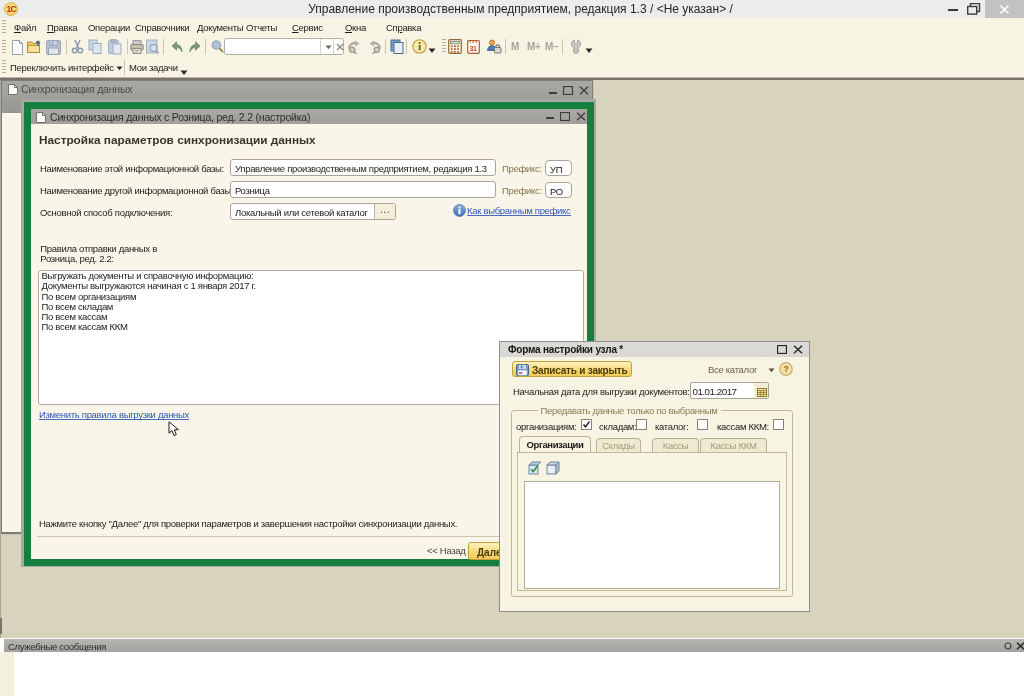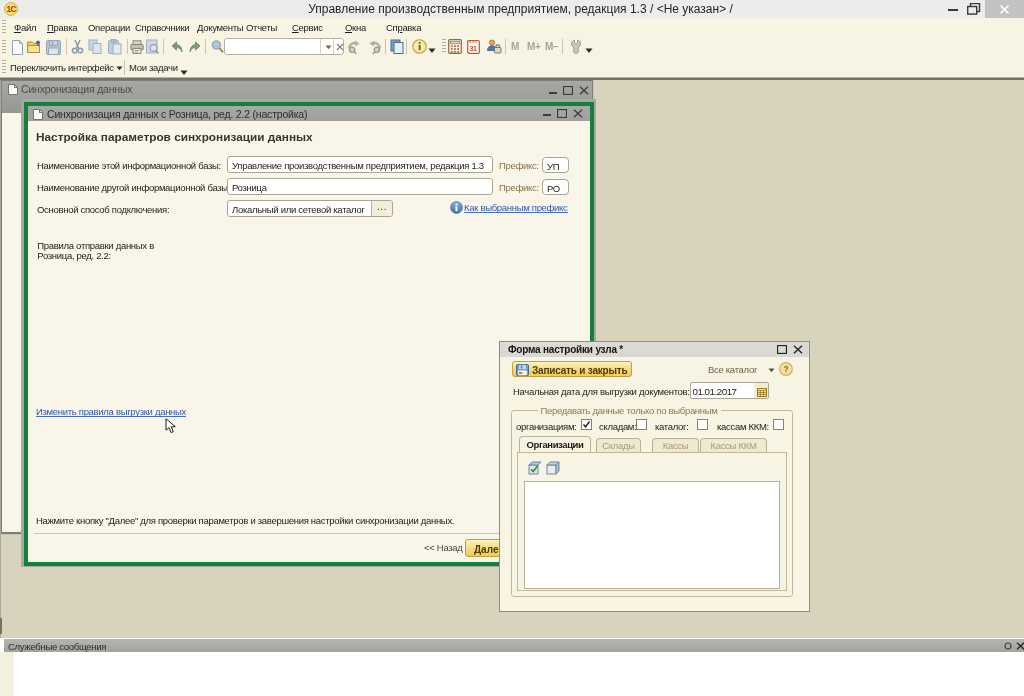--- a/index.html
+++ b/index.html
@@ -24,21 +24,21 @@
   .handle { position:absolute; top:3px; width:4px; height:15px;
     background-image:repeating-linear-gradient(#b3ae94 0px,#b3ae94 1px, transparent 1px, transparent 3px); }
 
   
   #mdi { left:0; top:78px; width:1024px; height:560px; background:#d7d3bd; overflow:hidden; border-top:2px solid #76726a; }
 
   .wtitle { position:absolute; left:0; top:0; right:0; height:32px; background:linear-gradient(#a8a8a4,#969692);text-align:center; }
   .wtitle .txt { position:absolute; top:2px; font-size:10.5px; letter-spacing:-0.2px; }
 
   #win1 { left:1px; top:0px; width:592px; height:454px; background:#f9f6e9; border:1px solid #7e7e75; border-bottom-width:2px; box-shadow:1px 1px 0 #c6c3b8; }
-  #win2 { left:24px; top:22px; width:570px; height:464px; background:#f9f6e9; border:4px solid #15803d; }
+  #win2 { left:24px; top:22px; width:570px; height:464px; background:#f9f6e9; border:7px solid #15803d; }
   #win3 { left:499px; top:261px; width:311px; height:271px; background:#f8f4e4; border:1px solid #8e8e85; }
 
   .field { position:absolute; background:#fff; border:1px solid #a9a496; border-radius:3px; }
   .lbl { position:absolute; font-size:9.5px; color:#24221c; }
   .link { position:absolute; font-size:9.5px; color:#3057b4; height:10px; line-height:9.5px; border-bottom:1px solid #4a6cbe; }
 
   .goldbtn { position:absolute; background:linear-gradient(#fdf3c0,#f6d879 55%,#f0cb58); border:1px solid #c4a03c; border-radius:3px; }
 
   .tab { position:absolute; border:1px solid #b9b292; border-bottom:none; border-radius:4px 4px 0 0; font-size:9.5px; text-align:center; }
 
@@ -312,20 +312,30 @@
             </defs>
           <circle cx="6.5" cy="6.5" r="6" fill="url(#ig)" stroke="#5580b0" stroke-width="0.8"></circle>
           <rect x="5.5" y="5.2" width="2" height="5" fill="#fff"></rect>
             <rect x="5.5" y="2.6" width="2" height="1.8" fill="#fff"></rect>
         </svg>
         <div class="link nowrap" style="left:436px;top:82px">Как выбранным префикс</div>
 
         <div class="lbl nowrap" style="left:9.3px;top:119px">Правила отправки данных в</div>
         <div class="lbl nowrap" style="left:9.3px;top:129.3px">Розница, ред. 2.2:</div>
 
+        <div class="abs" style="left:6.5px;top:145.5px;width:546px;height:135px;background:#fff;border:1px solid #b3ae9c;border-radius:3px">
+          <div class="abs nowrap" style="left:3px;top:0.5px;line-height:10.3px">
+            Выгружать документы и справочную информацию:<br>
+            Документы выгружаются начиная с 1 января 2017 г.<br>
+            По всем организациям<br>
+            По всем складам<br>
+            По всем кассам<br>
+            По всем кассам ККМ
+          </div>
+        </div>
 
         <div class="link nowrap" style="left:8px;top:286px">Изменить правила выгрузки данных</div>
         <svg class="abs" style="left:137px;top:297px" width="13" height="16" viewBox="0 0 13 16">
           <path d="M1 0.8 L1 12.2 L4 9.6 L6 14.6 L8.3 13.6 L6.3 8.9 L10.3 8.6 Z" fill="#fff" stroke="#1a1a1a" stroke-width="1"></path>
         </svg>
 
         <div class="lbl nowrap" style="left:8px;top:394px">Нажмите кнопку "Далее" для проверки параметров и завершения настройки синхронизации данных.</div>
         <div class="abs" style="left:6px;top:412px;width:546px;height:1px;background:#cbc6b0"></div>
         <div class="abs nowrap" style="left:396px;top:421px;color:#46443c">&lt;&lt; Назад</div>
         <div class="goldbtn" style="left:437px;top:418px;width:50px;height:18px">

